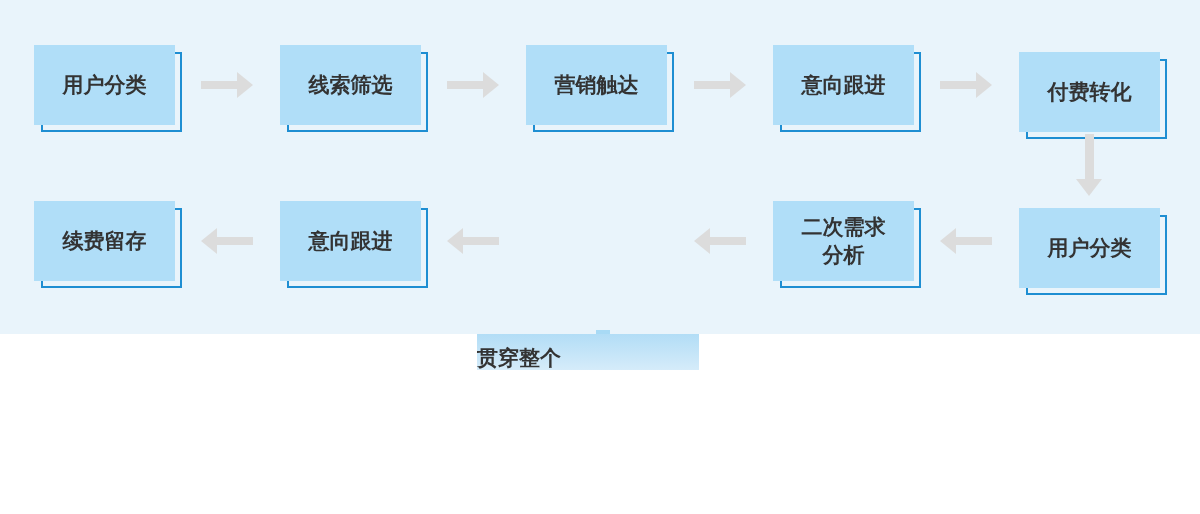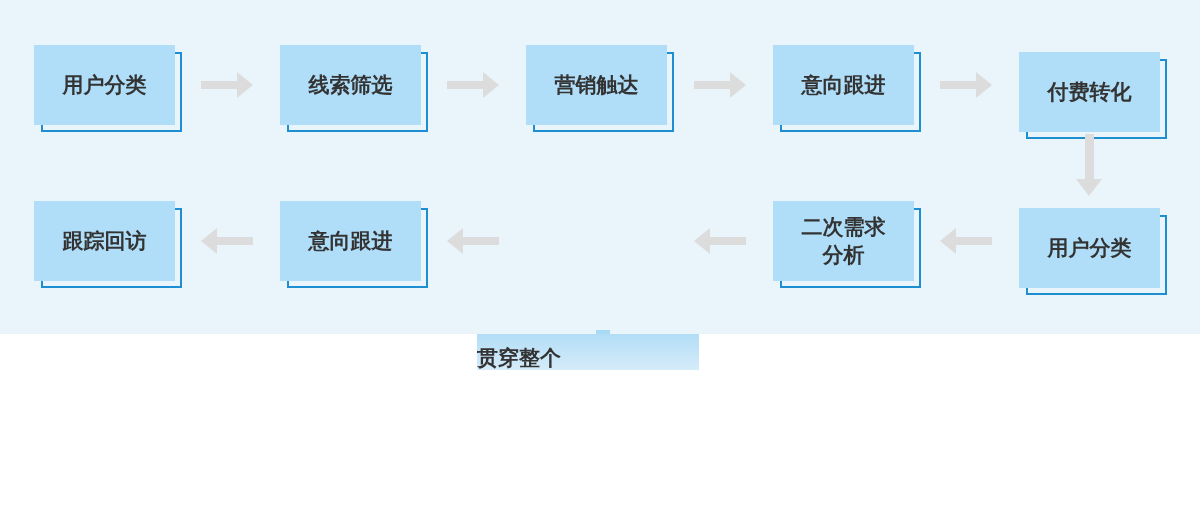--- a/index.html
+++ b/index.html
@@ -105,21 +105,21 @@
     </div>
 
     <div class="arr-d">
         <div class="shaft"></div>
         <div class="head"></div>
       </div>
 
     <div class="flow-cell row2 c1">
       <div class="flow-frame"></div>
       <div class="flow-box">
-        <span class="flow-label">跟踪回访</span>
+        <span class="flow-label">续费留存</span>
       </div>
     </div>
     <div class="arr-l r2a g1">
         <div class="shaft"></div>
         <div class="head"></div>
       </div>
 
     <div class="flow-cell row2 c2">
       <div class="flow-frame"></div>
       <div class="flow-box">

